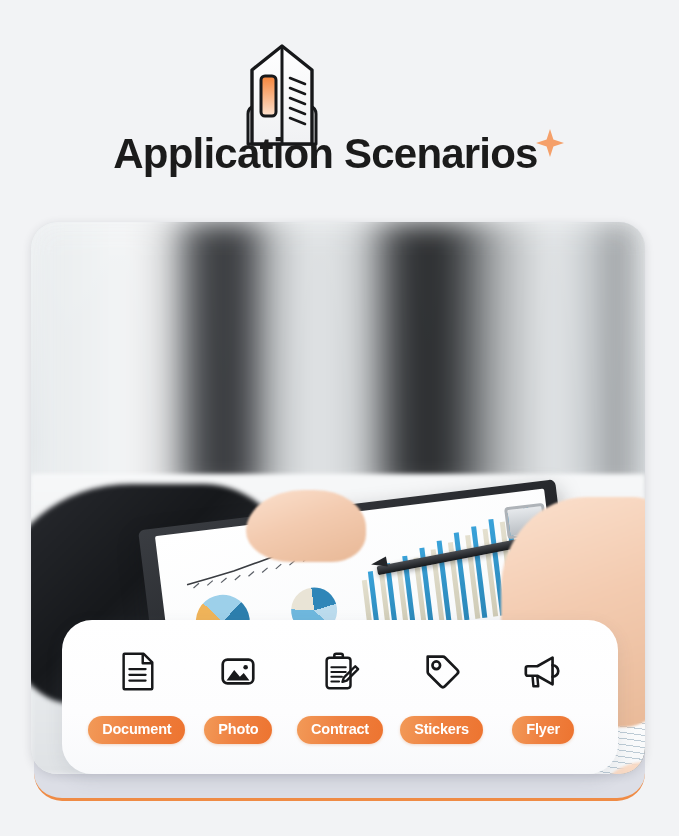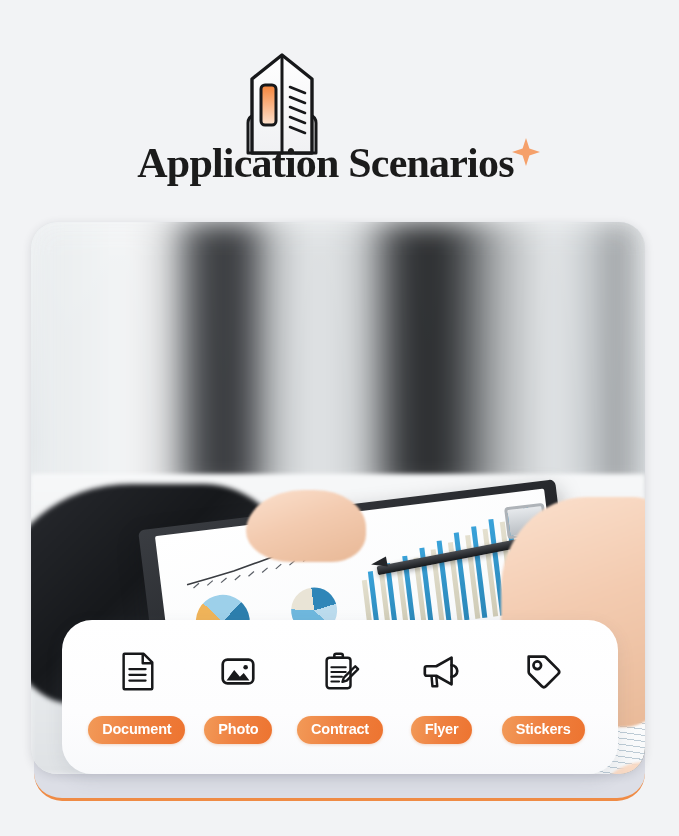--- a/index.html
+++ b/index.html
@@ -12,24 +12,23 @@
     background: #f2f3f5;
     font-family: "Liberation Sans", sans-serif;
     overflow: hidden;
     position: relative;
   }
 
   
   .header {
     position: absolute;
     left: 0;
-    top: 16px;
+    top: 7px;
     width: 564px;
     height: 205px;
-    font-family: Liberation Serif, serif;
   }
   .building-icon {
     position: absolute;
     left: 50%;
     transform: translateX(-50%);
     top: 33px;
     width: 120px;
     height: 108px;
   }
   .title-row {
@@ -511,29 +510,29 @@
             <path d="M13 28 H24"></path>
             <path d="M13 33 H21"></path>
         </g>
         <path d="M38 17 l3 3 -12 12 -4.4 1.4 1.4 -4.4 Z" fill="none" stroke="#17181a" stroke-width="2.5" stroke-linejoin="round"></path>
       </svg>
       <span class="badge-pill">Contract</span>
     </div>
 
     <div class="badge-item">
       <svg class="badge-icon" viewBox="0 0 44 44">
+        <path d="M7 7 h16 a3 3 0 0 1 2.1 0.9 L38 20.8 a3 3 0 0 1 0 4.2 L25 38 a3 3 0 0 1 -4.2 0 L7.9 25.1 A3 3 0 0 1 7 23 Z" fill="none" stroke="#17181a" stroke-width="2.8" stroke-linejoin="round"></path>
+        <circle cx="16" cy="16" r="4" fill="none" stroke="#17181a" stroke-width="2.8"></circle>
+      </svg>
+      <span class="badge-pill">Stickers</span>
+    </div>
+
+    <div class="badge-item">
+      <svg class="badge-icon" viewBox="0 0 44 44">
         <path d="M6 17 h10 L32 8 v28 L16 27 H6 a2 2 0 0 1 -2 -2 v-6 a2 2 0 0 1 2 -2 Z" fill="none" stroke="#17181a" stroke-width="2.8" stroke-linejoin="round"></path>
         <path d="M32 16 a5 5 0 0 1 0 12" fill="none" stroke="#17181a" stroke-width="2.8" stroke-linecap="round"></path>
         <path d="M11 27 l1 11 h5 l-1 -11" fill="none" stroke="#17181a" stroke-width="2.6" stroke-linejoin="round"></path>
       </svg>
       <span class="badge-pill">Flyer</span>
     </div>
 
-    <div class="badge-item">
-      <svg class="badge-icon" viewBox="0 0 44 44">
-        <path d="M7 7 h16 a3 3 0 0 1 2.1 0.9 L38 20.8 a3 3 0 0 1 0 4.2 L25 38 a3 3 0 0 1 -4.2 0 L7.9 25.1 A3 3 0 0 1 7 23 Z" fill="none" stroke="#17181a" stroke-width="2.8" stroke-linejoin="round"></path>
-        <circle cx="16" cy="16" r="4" fill="none" stroke="#17181a" stroke-width="2.8"></circle>
-      </svg>
-      <span class="badge-pill">Stickers</span>
-    </div>
-
   </div>
 </div>
 
 </body></html>

